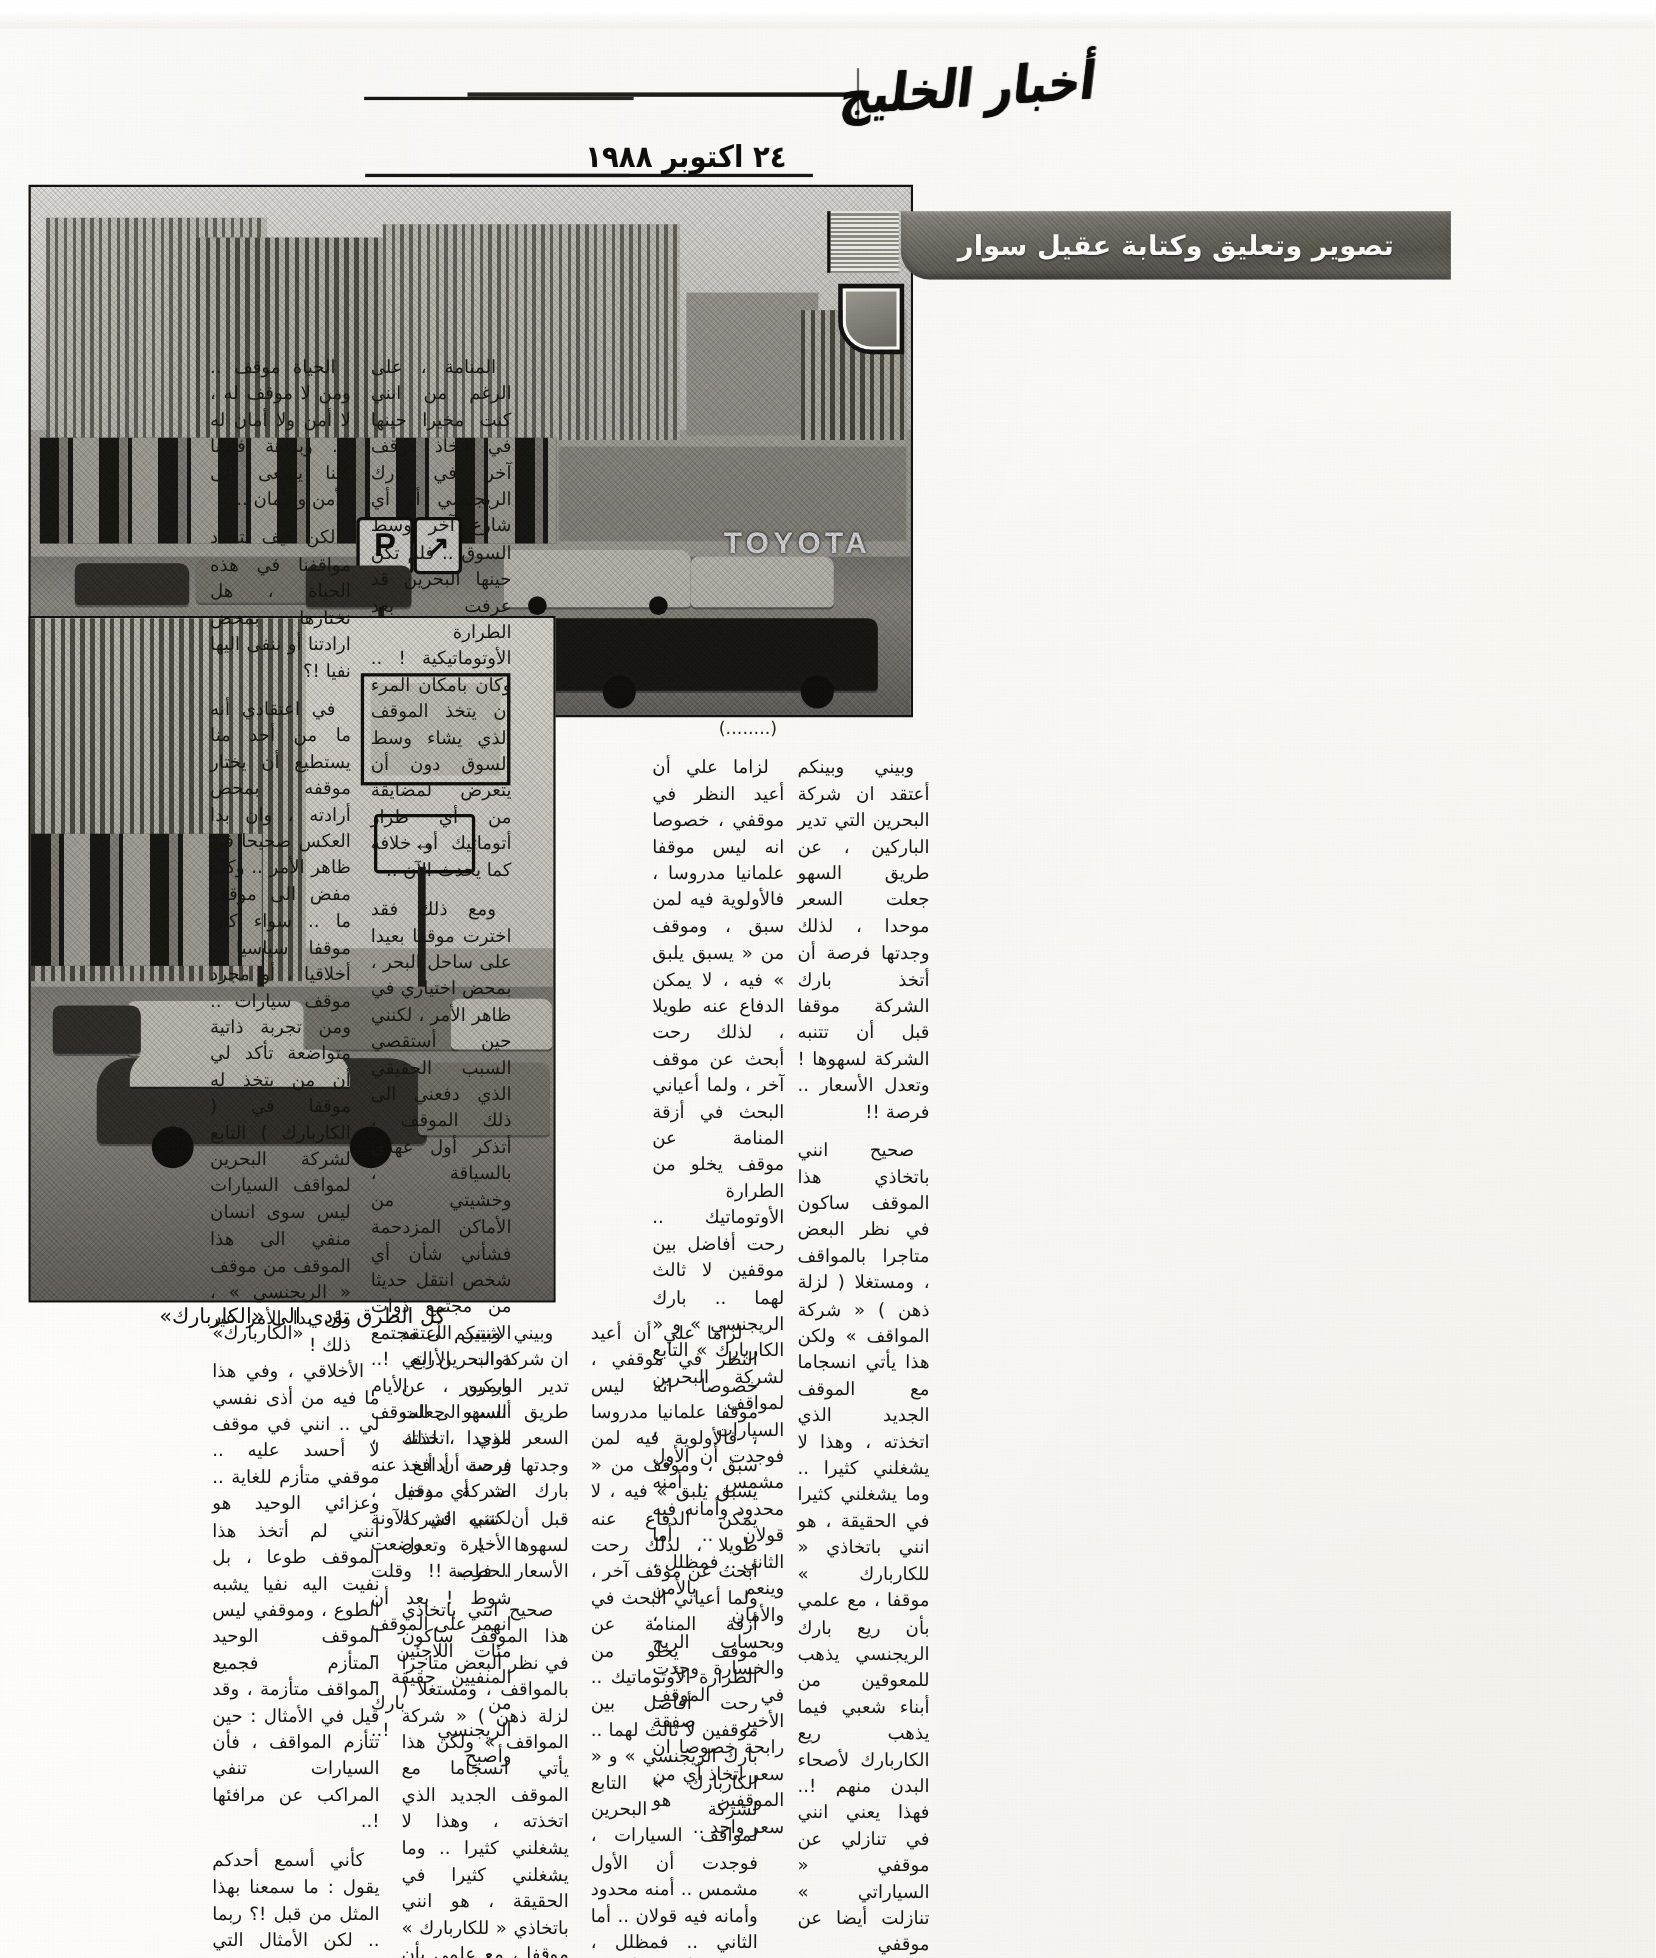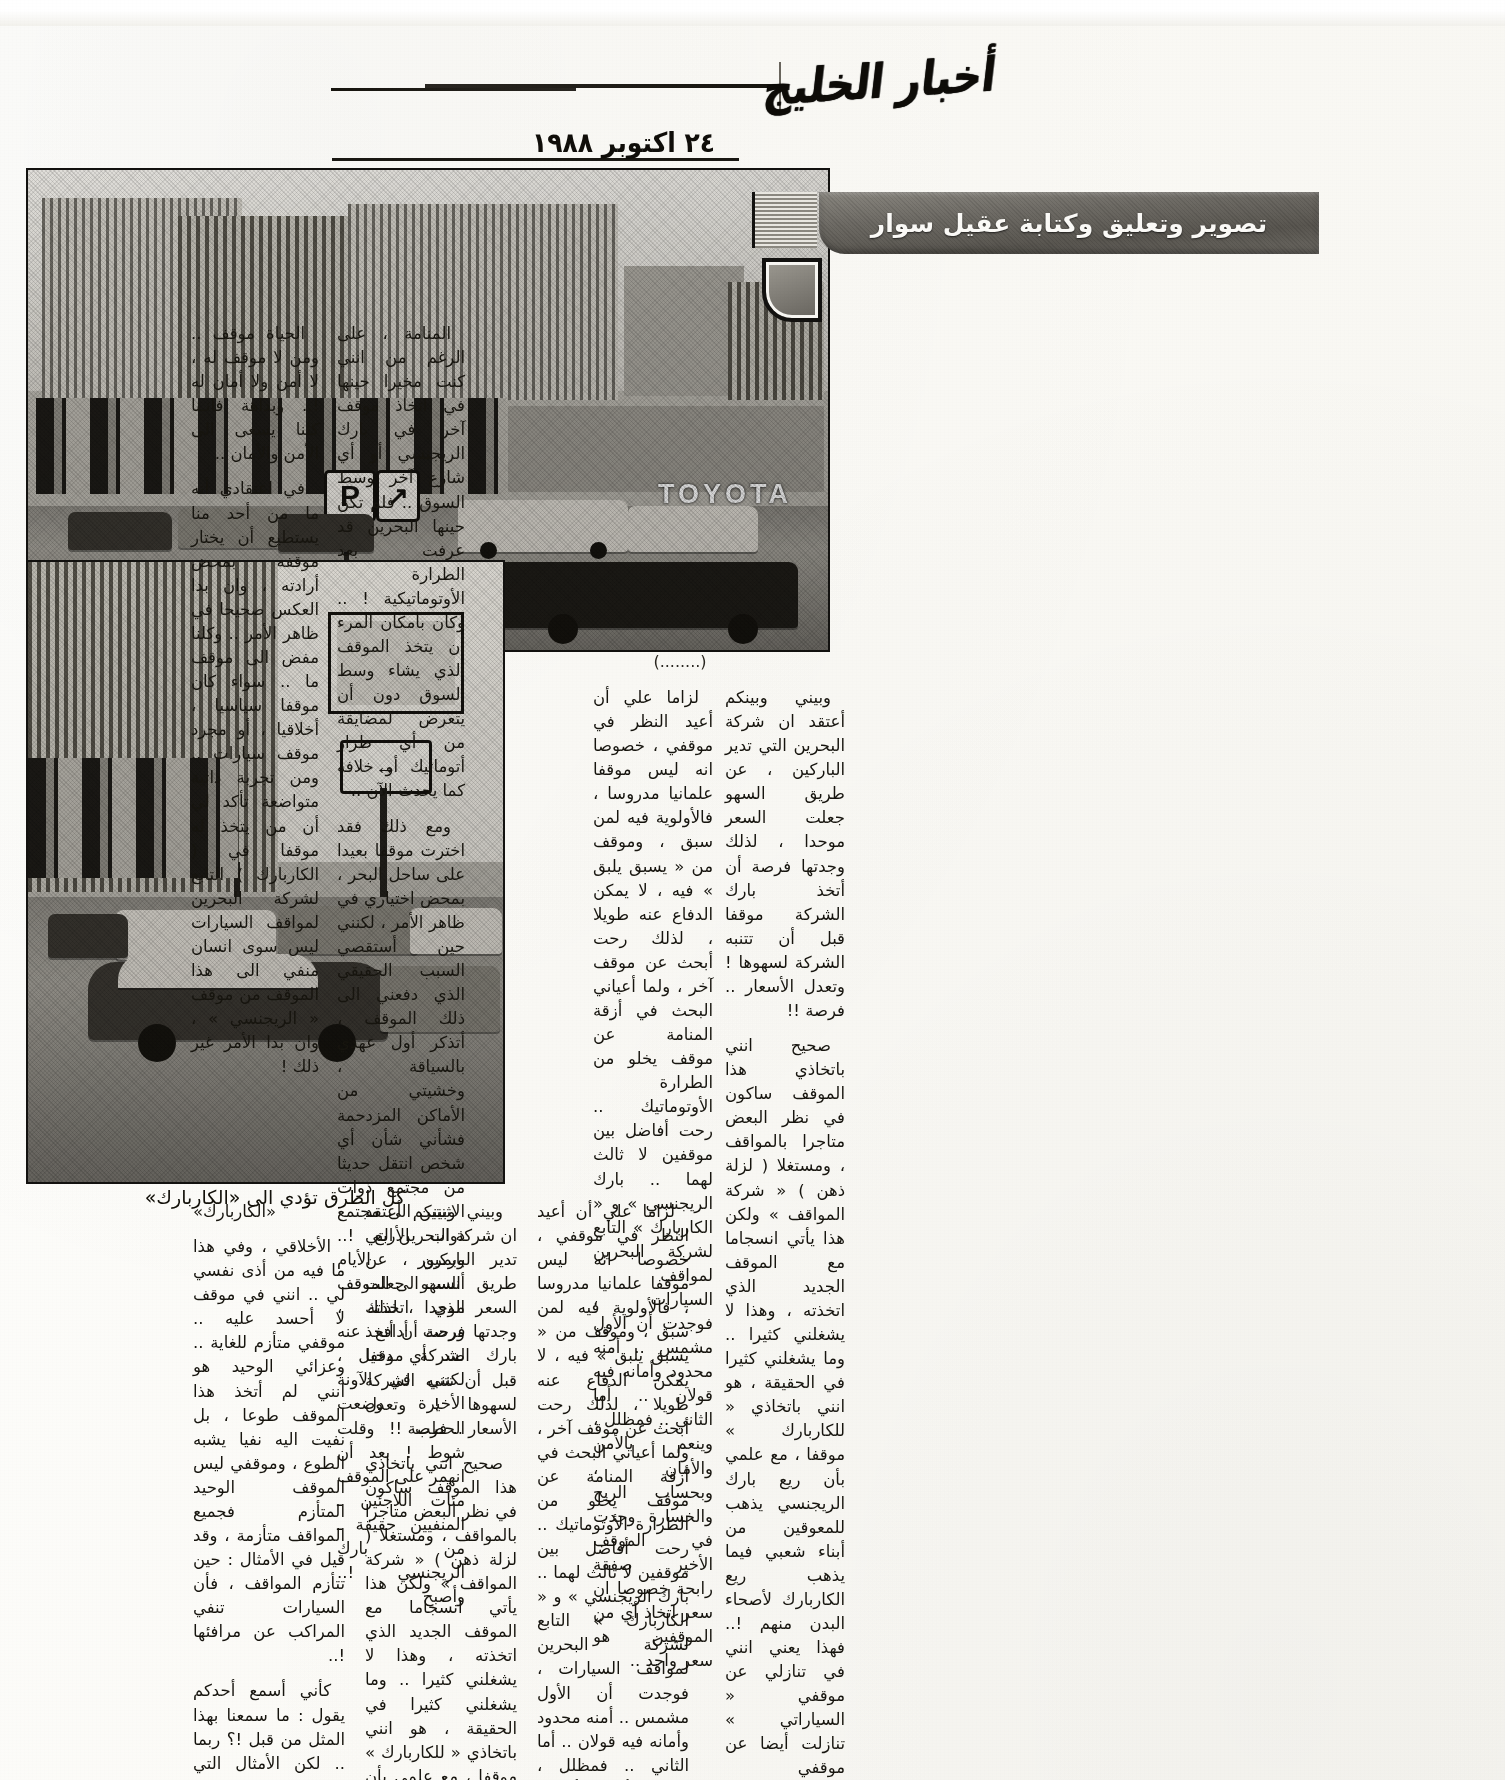--- a/index.html
+++ b/index.html
@@ -227,20 +227,21 @@
   <div class="byline-bar"></div>
   <div class="byline-text">تصوير وتعليق وكتابة    عقيل سوار</div>
 </div>
 
 <div class="dropcap"></div>
 <div class="headline">
 </div>
 
 <div class="col" id="col-r1">
   <p>الحياة موقف .. ومن لا موقف له ، لا أمن ولا أمان له !.. وبداهة فانـنا كلنا يسعى الى الأمن والأمان ..</p>
+  <p>لكن كيف تتحدد مواقفنا في هذه الحياة ، هل نختارها بمحض ارادتنا أو ننفى اليها نفيا !؟</p>
   <p>في اعتقادي أنه ما من أحد منا يستطيع أن يختار موقفه بمحض أرادته ، وان بدا العكس صحيحا في ظاهر الأمر .. وكلنا مفض الى موقف ما .. سواء كان موقفا سياسيا ، أخلاقيا ، أو مجرد موقف سيارات .. ومن تجربة ذاتية متواضعة تأكد لي أن من يتخذ له موقفا في ( الكاربارك ) التابع لشركة البحرين لمواقف السيارات ليس سوى انسان منفي الى هذا الموقف من موقف « الريجنسي » ، وان بدا الأمر غير ذلك !</p>
 </div>
 
 <div class="col" id="col-r2">
   <p>المنامة ، على الرغم من انني كنت مخيرا حينها في اتخاذ موقف آخر في بارك الريجنسي أو أي شارع آخر وسط السوق .. فلم تكن حينها البحرين قد عرفت بعد الطرارة الأوتوماتيكية ! .. وكان بامكان المرء أن يتخذ الموقف الذي يشاء وسط السوق دون أن يتعرض لمضايقة من أي طرار أتوماتيك أو خلافه كما يحدث الآن ..</p>
   <p>ومع ذلك فقد اخترت موقفا بعيدا على ساحل البحر ، بمحض اختياري في ظاهر الأمر ، لكنني حين أستقصي السبب الحقيقي الذي دفعني الى ذلك الموقف ، أتذكر أول عهدي بالسياقة ، وخشيتي من الأماكن المزدحمة فشأني شأن أي شخص انتقل حديثا من مجتمع ذوات الاثنتين الى مجتمع ذوات الأربع !.. وبمرور الأيام أنست الى الموقف الذي اتخذته ، ورحت أدافع عنه ضد أي دخيل ، لكنني في الآونة الأخيرة وضعت الحطب وقلت شوط ! بعد أن انهمر على الموقف مئات اللاجئين ـ المنفيين حقيقة ـ من بارك الريجنسي !.. وأصبح</p>
 </div>
 
 <div class="col" id="col-mid1">
   <p>لزاما علي أن أعيد النظر في موقفي ، خصوصا انه ليس موقفا علمانيا مدروسا ، فالأولوية فيه لمن سبق ، وموقف من « يسبق يلبق » فيه ، لا يمكن الدفاع عنه طويلا ، لذلك رحت أبحث عن موقف آخر ، ولما أعياني البحث في أزقة المنامة عن موقف يخلو من الطرارة الأوتوماتيك .. رحت أفاضل بين موقفين لا ثالث لهما .. بارك الريجنسي » و « الكاربارك » التابع لشركة البحرين لمواقف السيارات ، فوجدت أن الأول مشمس .. أمنه محدود وأمانه فيه قولان .. أما الثاني .. فمظلل ، وينعم بالأمن والأمان ، وبحساب الربح والخسارة وجدت في الموقف الأخير صفقة رابحة خصوصا ان سعر اتخاذ أي من الموقفين هو سعر واحد ..</p>

